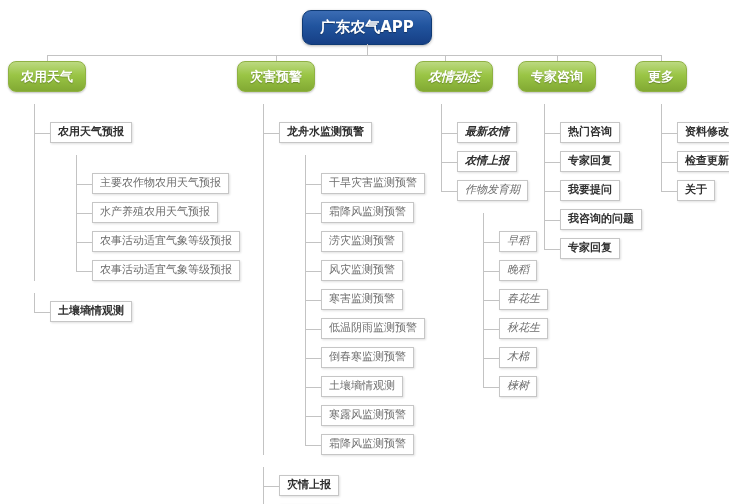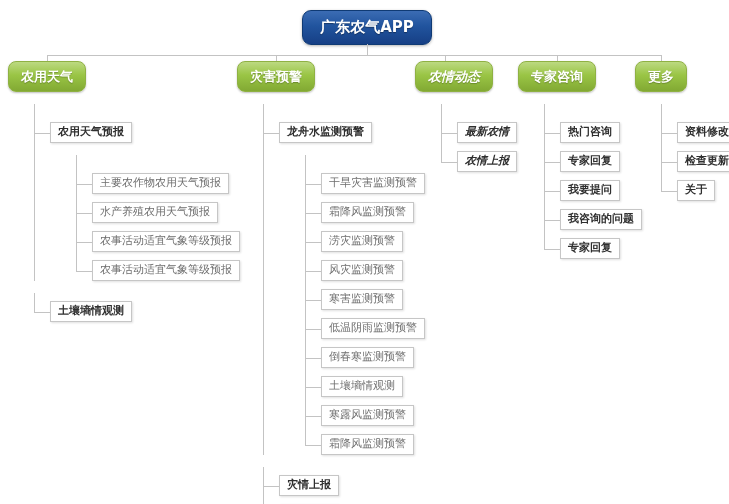--- a/index.html
+++ b/index.html
@@ -89,20 +89,28 @@
               <li><span class="node">土壤墒情观测</span></li>
               <li><span class="node">寒露风监测预警</span></li>
               <li><span class="node">霜降风监测预警</span></li>
             </ul></li>
           <li><span class="node emph">灾情上报</span></li>
           <li><span class="node emph">专家回复</span></li>
         </ul></div>
       <div class="branch" style="left: 415px; font-style: italic;"><div class="head">农情动态</div><ul>
           <li><span class="node emph">最新农情</span></li>
           <li><span class="node emph">农情上报</span></li>
+          <li><span class="node">作物发育期</span><ul>
+              <li><span class="node">早稻</span></li>
+              <li><span class="node">晚稻</span></li>
+              <li><span class="node">春花生</span></li>
+              <li><span class="node">秋花生</span></li>
+              <li><span class="node">木棉</span></li>
+              <li><span class="node">楝树</span></li>
+            </ul></li>
         </ul></div>
       <div class="branch" style="left: 518px;"><div class="head">专家咨询</div><ul>
           <li><span class="node emph">热门咨询</span></li>
           <li><span class="node emph">专家回复</span></li>
           <li><span class="node emph">我要提问</span></li>
           <li><span class="node emph">我咨询的问题</span></li>
           <li><span class="node emph">专家回复</span></li>
         </ul></div>
       <div class="branch" style="left: 635px;"><div class="head">更多</div><ul>
           <li><span class="node emph">资料修改</span></li>

